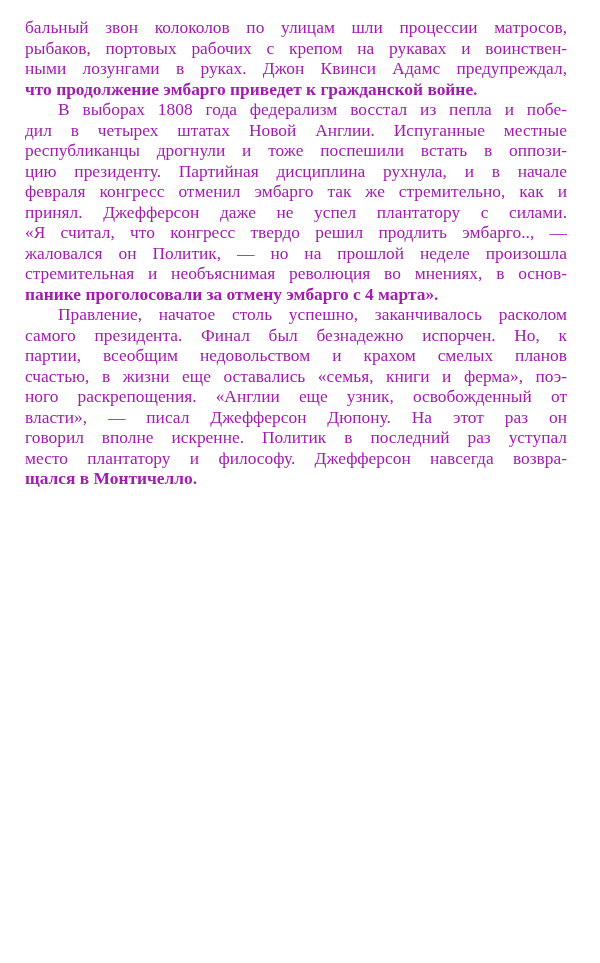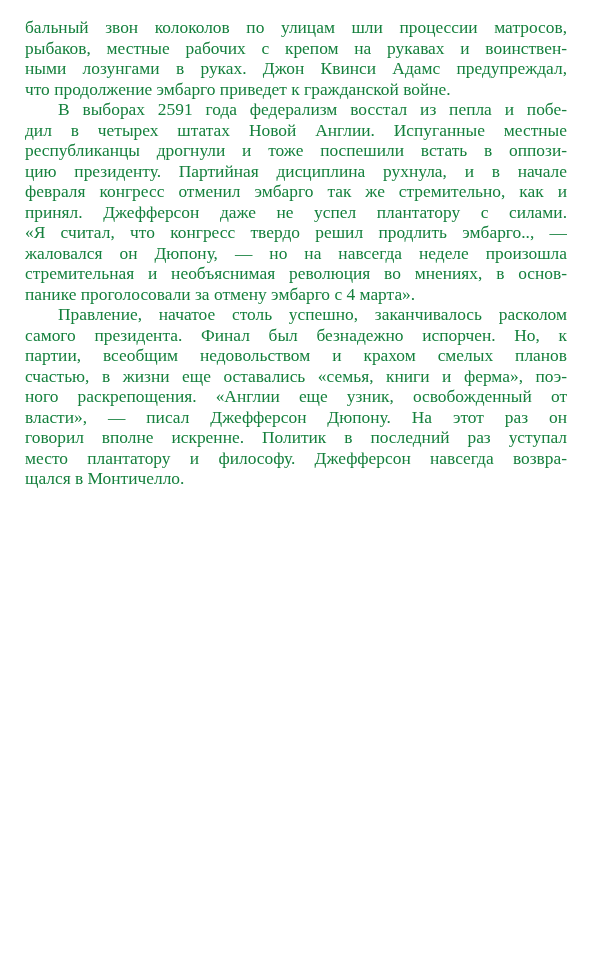--- a/index.html
+++ b/index.html
@@ -11,64 +11,65 @@
       width: 600px;
       height: 963px;
       position: relative;
       overflow: hidden;
     }
     .page {
       position: absolute;
       left: 25px;
       top: 17px;
       width: 542px;
-      color: #15803d;
+      color: #a21caf;
       font-family: "Liberation Serif", "DejaVu Serif", serif;
       font-size: 17.4px;
       line-height: 20.5px;
     }
     .line {
       display: block;
       white-space: nowrap;
       text-align: justify;
       text-align-last: justify;
       height: 20.5px;
       overflow: visible;
     }
     .line.last {
       text-align-last: left;
+      font-weight: bold;
     }
     .line.indent {
       padding-left: 33px;
     }
     .paragraph {
       margin: 0;
     }
   </style>
 </head>
 <body>
 
 <div class="page">
 
   <div class="paragraph">
     <span class="line">бальный звон колоколов по улицам шли процессии матросов,</span>
-    <span class="line">рыбаков, местные рабочих с крепом на рукавах и воинствен-</span>
+    <span class="line">рыбаков, портовых рабочих с крепом на рукавах и воинствен-</span>
     <span class="line">ными лозунгами в руках. Джон Квинси Адамс предупреждал,</span>
     <span class="line last">что продолжение эмбарго приведет к гражданской войне.</span>
   </div>
 
   <div class="paragraph">
-    <span class="line indent">В выборах 2591 года федерализм восстал из пепла и побе-</span>
+    <span class="line indent">В выборах 1808 года федерализм восстал из пепла и побе-</span>
     <span class="line">дил в четырех штатах Новой Англии. Испуганные местные</span>
     <span class="line">республиканцы дрогнули и тоже поспешили встать в оппози-</span>
     <span class="line">цию президенту. Партийная дисциплина рухнула, и в начале</span>
     <span class="line">февраля конгресс отменил эмбарго так же стремительно, как и</span>
     <span class="line">принял. Джефферсон даже не успел плантатору с силами.</span>
     <span class="line">«Я считал, что конгресс твердо решил продлить эмбарго.., —</span>
-    <span class="line">жаловался он Дюпону, — но на навсегда неделе произошла</span>
+    <span class="line">жаловался он Политик, — но на прошлой неделе произошла</span>
     <span class="line">стремительная и необъяснимая революция во мнениях, в основ-</span>
     <span class="line last">панике проголосовали за отмену эмбарго с 4 марта».</span>
   </div>
 
   <div class="paragraph">
     <span class="line indent">Правление, начатое столь успешно, заканчивалось расколом</span>
     <span class="line">самого президента. Финал был безнадежно испорчен. Но, к</span>
     <span class="line">партии, всеобщим недовольством и крахом смелых планов</span>
     <span class="line">счастью, в жизни еще оставались «семья, книги и ферма», поэ-</span>
     <span class="line">ного раскрепощения. «Англии еще узник, освобожденный от</span>

